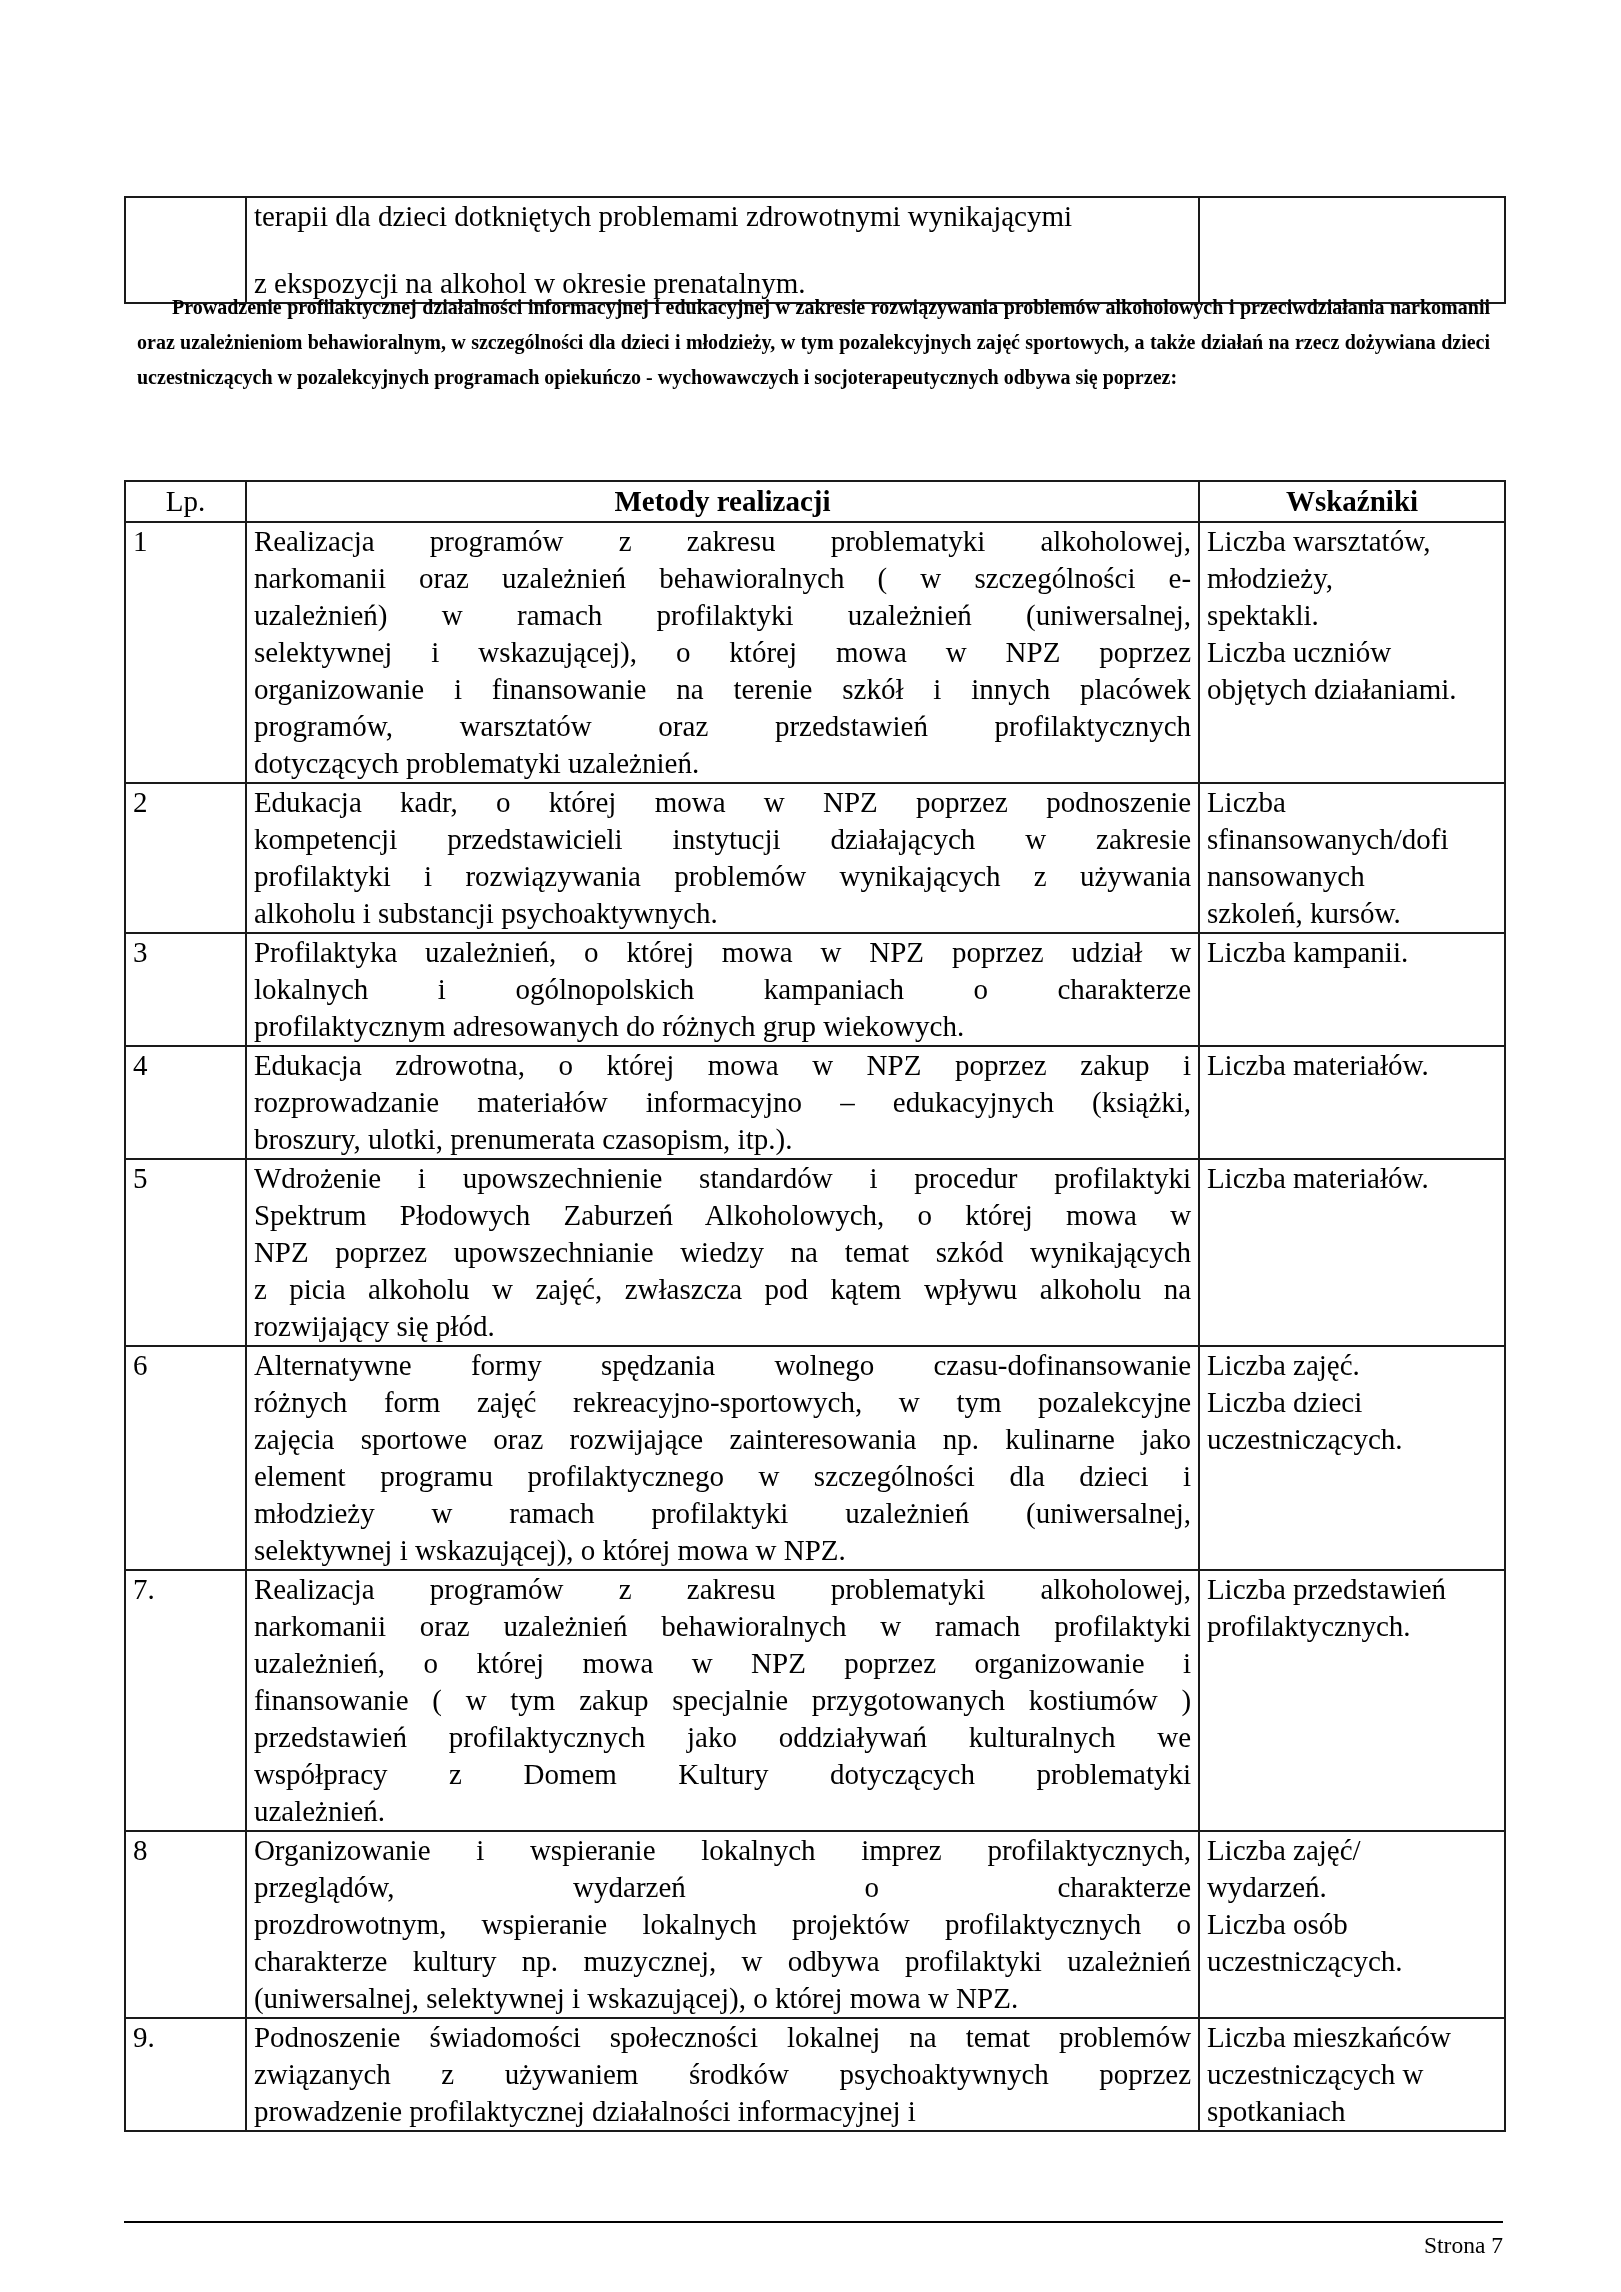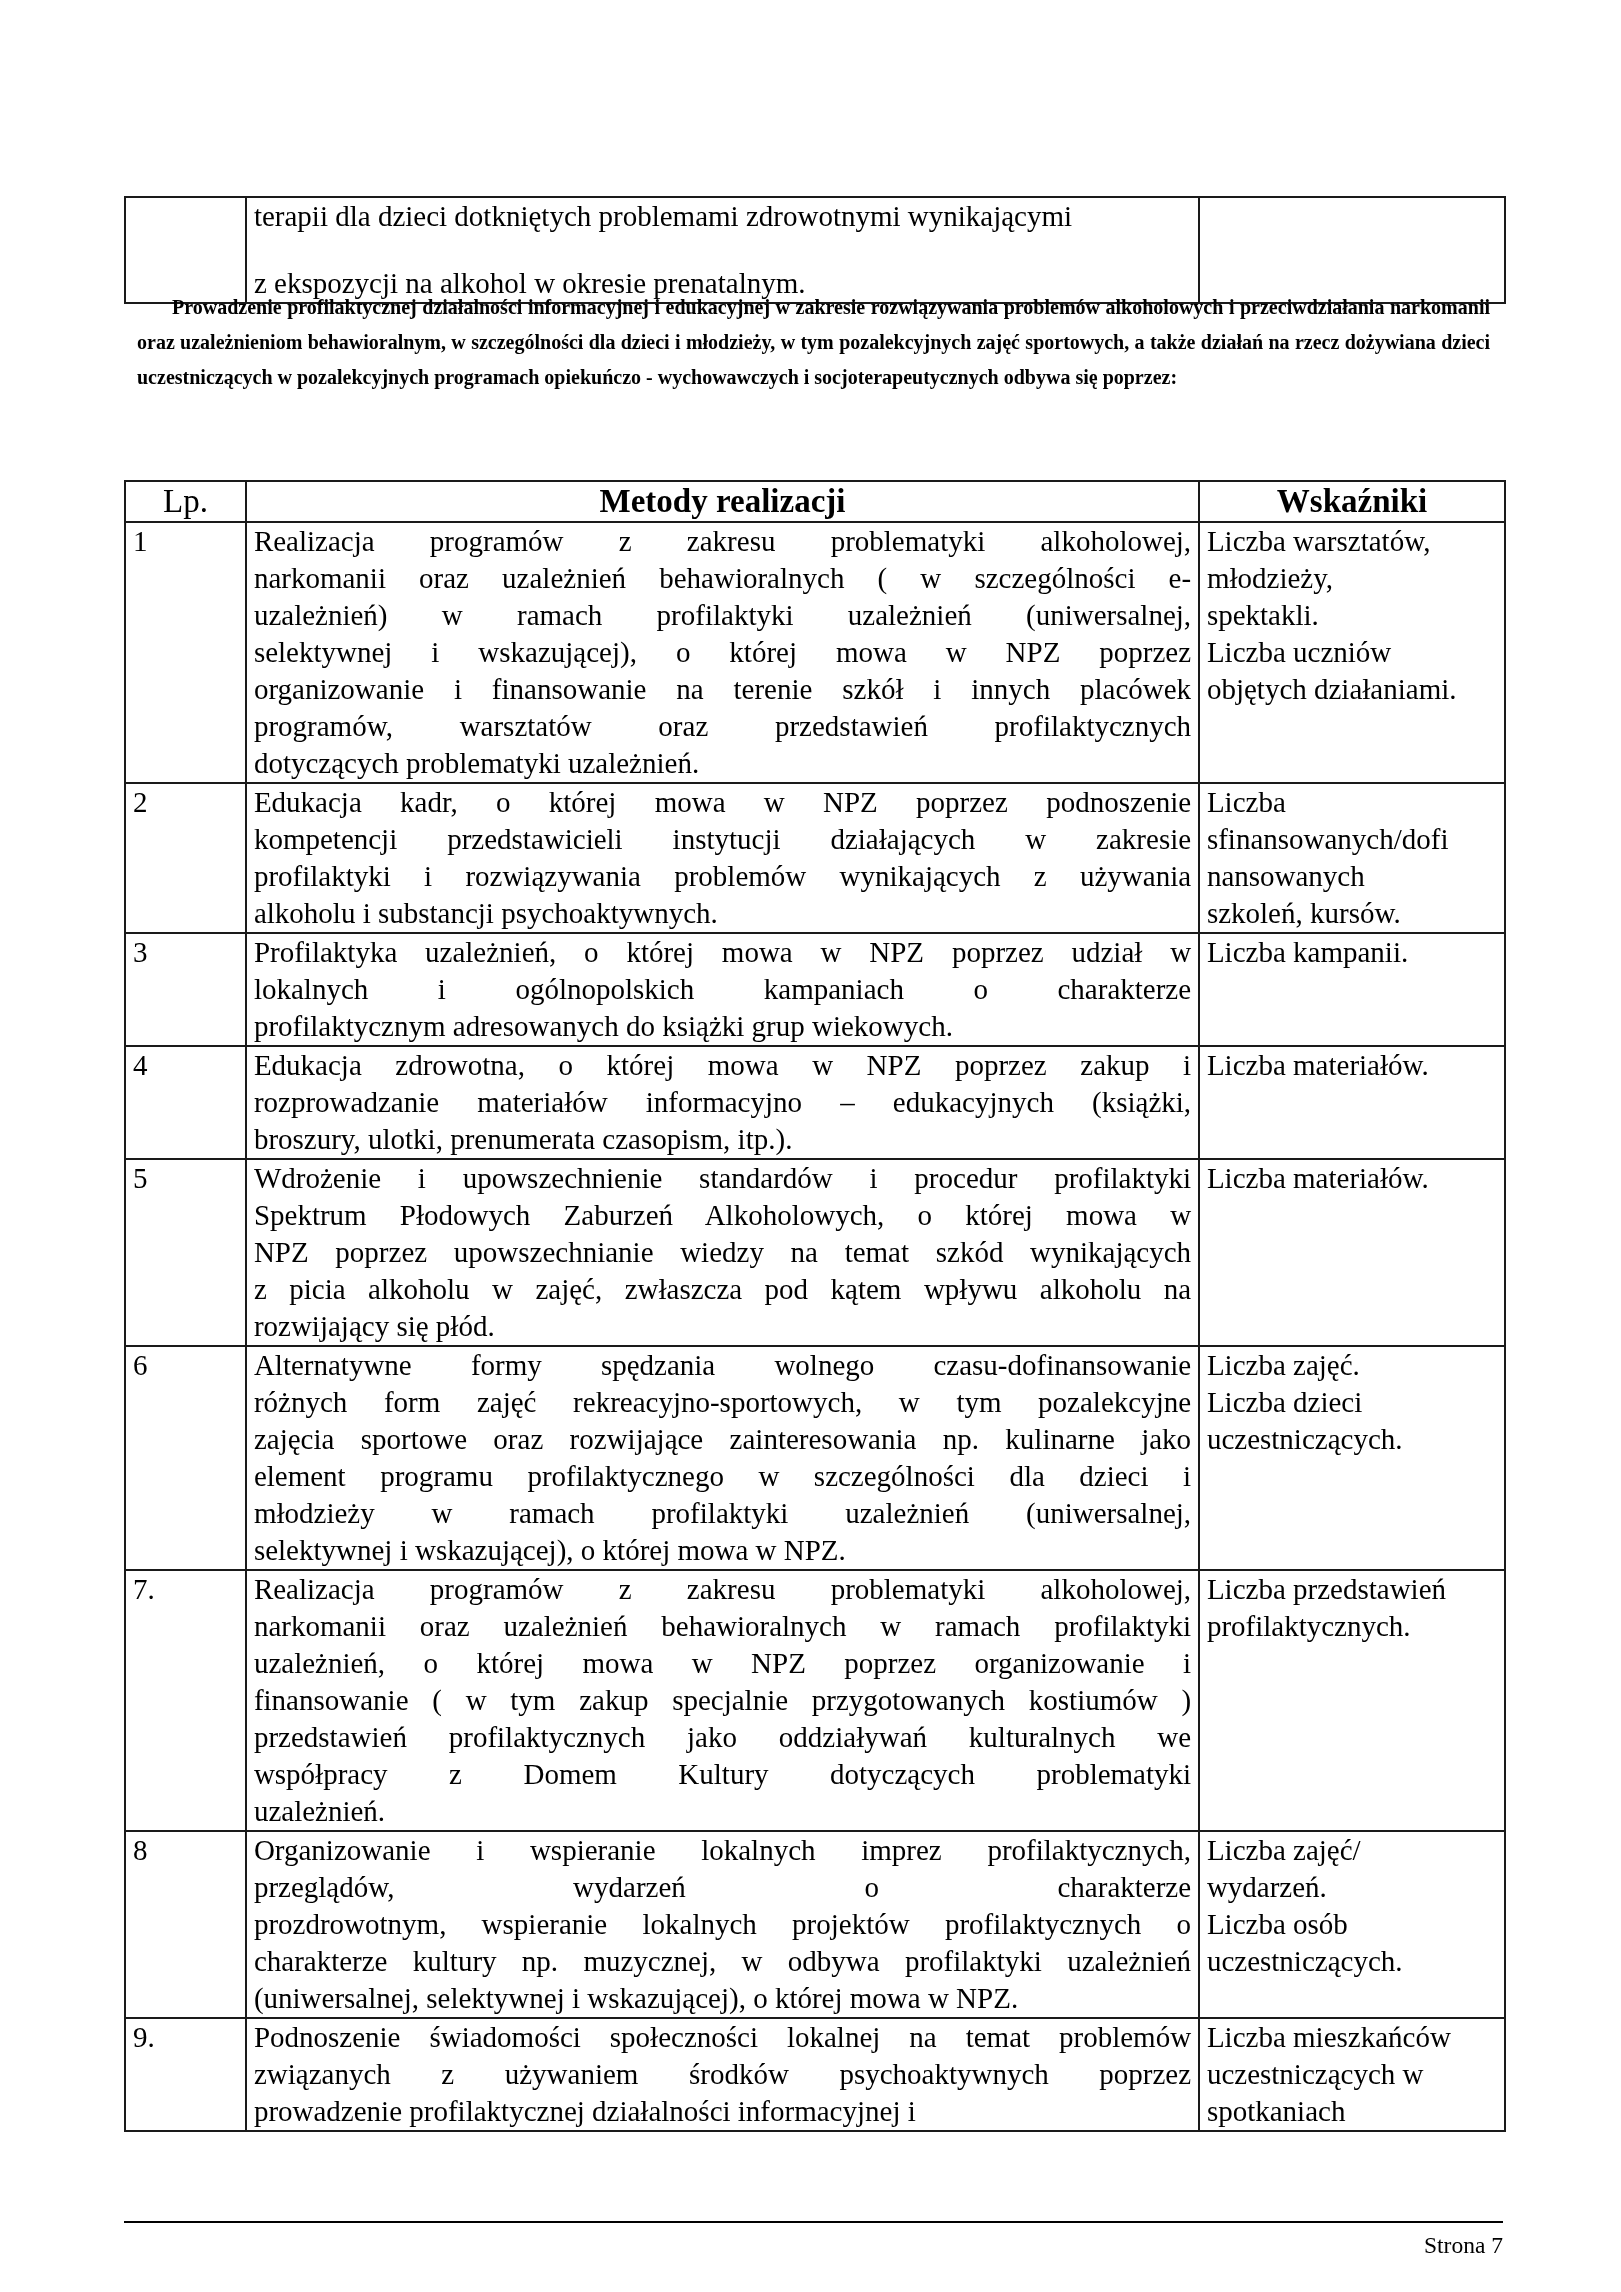--- a/index.html
+++ b/index.html
@@ -10,21 +10,21 @@
   }
   .page { position: absolute; left: 0; top: 0; width: 1621px; height: 2293px; }
 
   table.doc {
     position: absolute; border-collapse: collapse; table-layout: fixed;
     font-size: 29px; line-height: 37px;
   }
   table.doc td, table.doc th {
     border: 2px solid #1a1a1a; vertical-align: top; padding: 0 6.9px 0 6.9px;
   }
-  table.doc th { font-weight: bold; text-align: center; font-size: 33px; line-height: 39px; padding-top: 0; }
+  table.doc th { font-weight: bold; text-align: center; font-size: 29px; line-height: 39px; padding-top: 0; }
   td.just { text-align: justify; text-align-last: auto; }
   td.num { text-align: left; padding-left: 13.7px; }
 
   #top-table { left: 124px; top: 196px; width: 1379px; }
   #top-table td { height: 73px; }
 
   #intro {
     position: absolute; left: 137px; top: 290px; width: 1353px;
     font-weight: bold; font-size: 20px; line-height: 35px; text-align: justify;
   }
@@ -109,21 +109,21 @@
             <span class="line last">sfinansowanych/dofi</span>
             <span class="line last">nansowanych</span>
             <span class="line last">szkoleń, kursów.</span>
           </td>
         </tr>
         <tr>
           <td class="num">3</td>
           <td>
             <span class="line">Profilaktyka uzależnień, o której mowa w NPZ poprzez udział w</span>
             <span class="line">lokalnych i ogólnopolskich kampaniach  o charakterze</span>
-            <span class="line last">profilaktycznym  adresowanych do  książki grup wiekowych.</span>
+            <span class="line last">profilaktycznym  adresowanych do  różnych grup wiekowych.</span>
           </td>
           <td>
             <span class="line last">Liczba kampanii.</span>
           </td>
         </tr>
         <tr>
           <td class="num">4</td>
           <td>
             <span class="line">Edukacja zdrowotna, o której mowa w NPZ poprzez zakup i</span>
             <span class="line">rozprowadzanie materiałów informacyjno – edukacyjnych (książki,</span>

